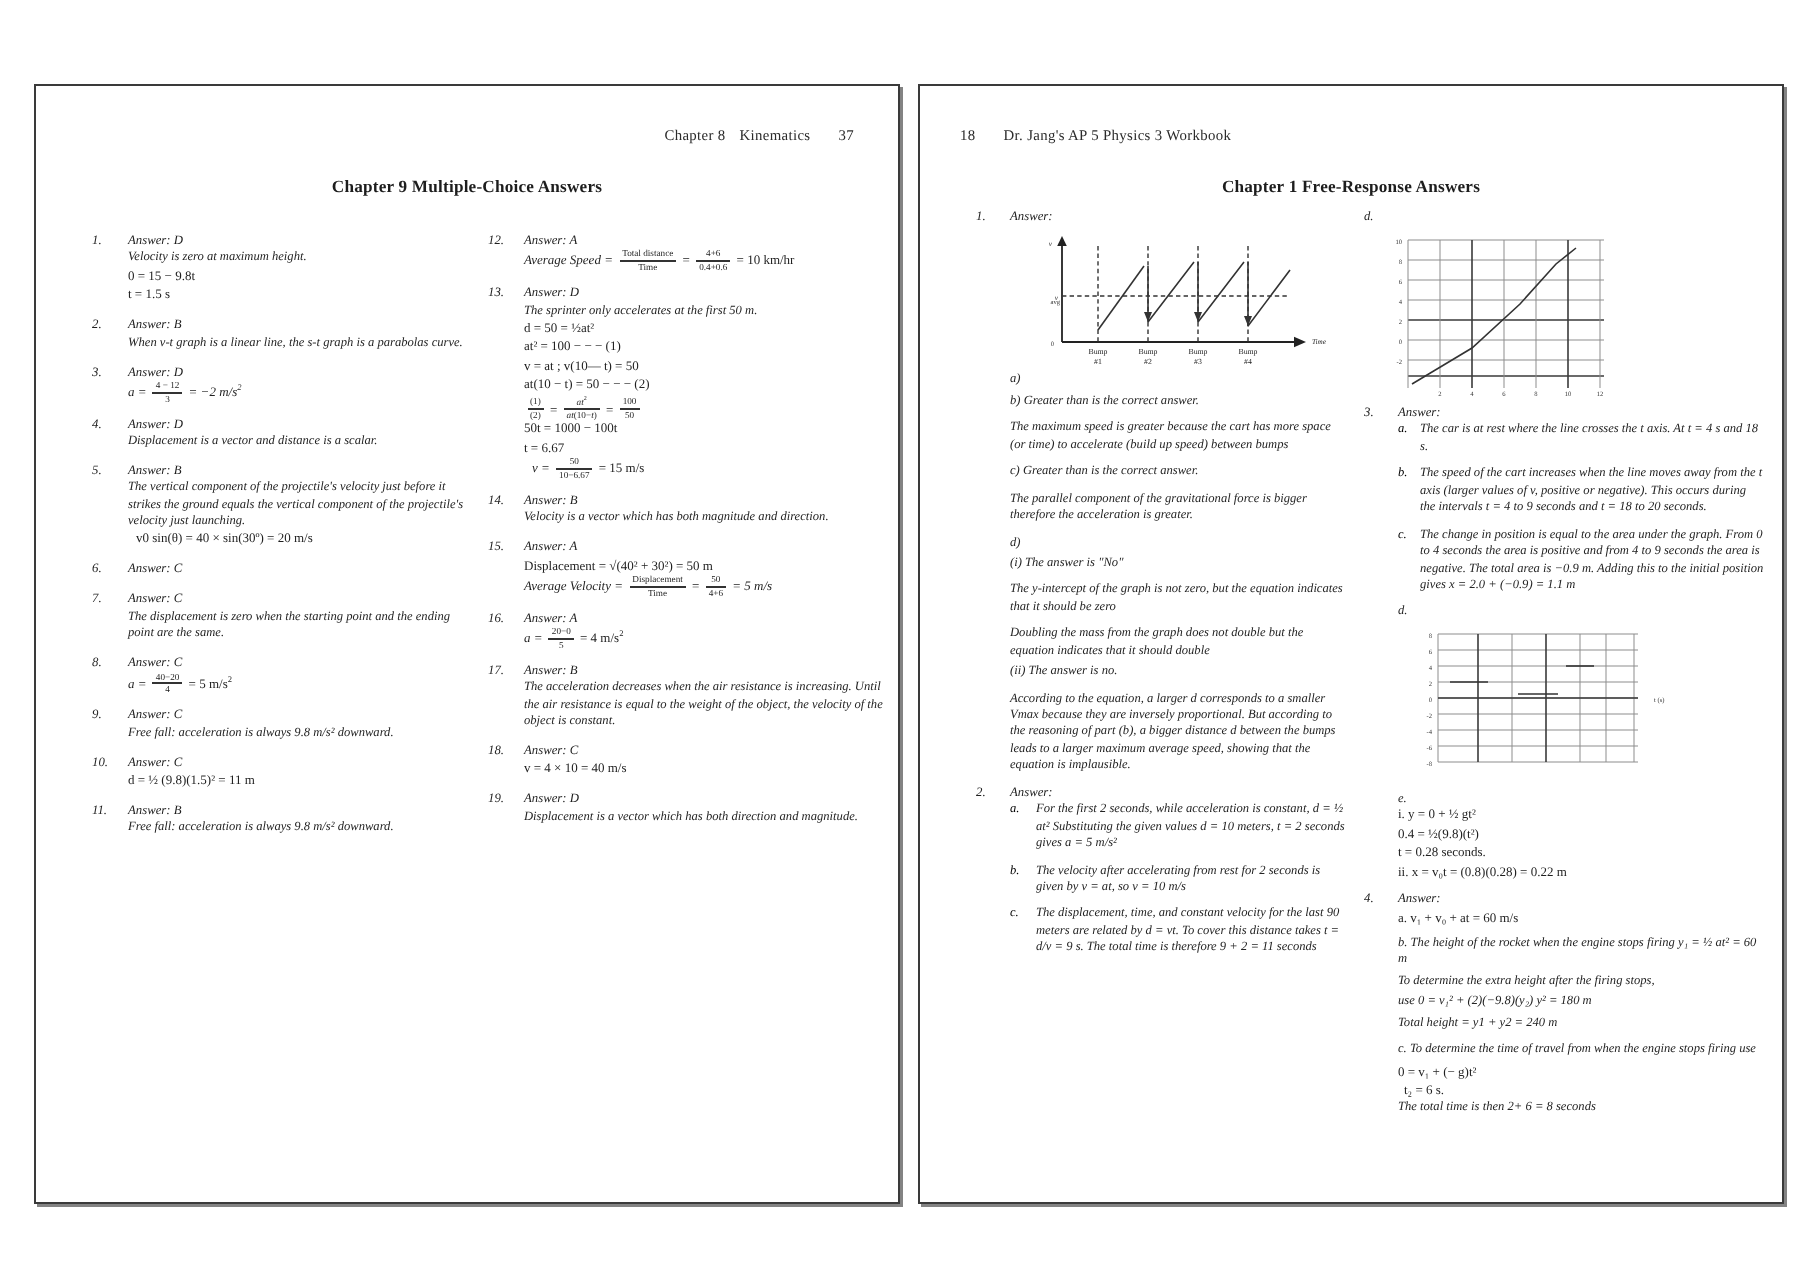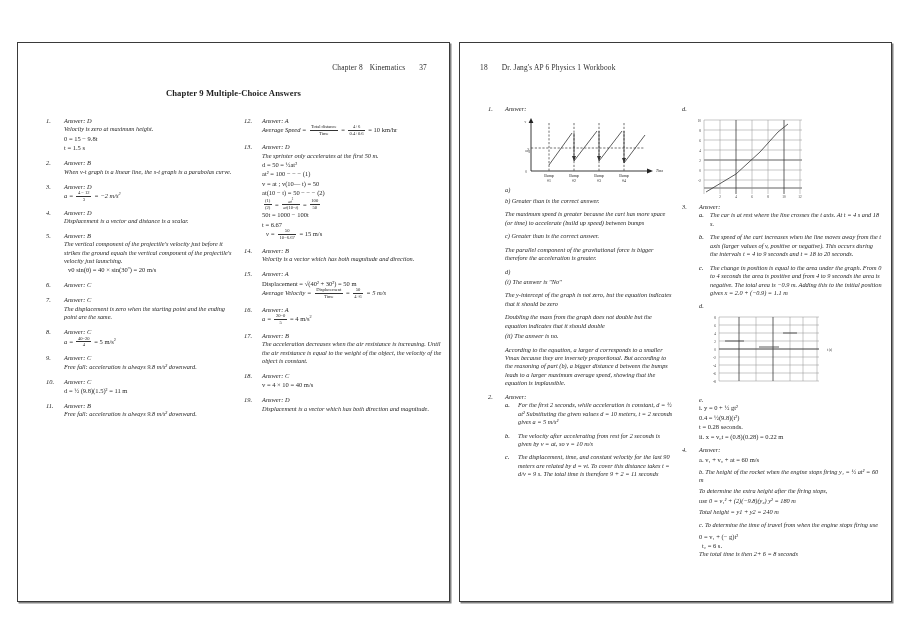--- a/index.html
+++ b/index.html
@@ -307,23 +307,24 @@
 
         </div>
       </div>
     </div>
   </div>
 
   <div class="page page-right">
     <div class="inner">
 
       <div class="runhead runhead-right">
-        <span class="folio">18</span><span class="gap"></span><span>Dr. Jang's AP 6 Physics 1 Workbook</span>
+        <span class="folio">18</span><span class="gap"></span><span>Dr. Jang's AP 5 Physics 3 Workbook</span>
       </div>
 
+      <div class="sectitle">Chapter 1 Free-Response Answers</div>
 
       <div class="rcols">
 
         <div class="rcol rcol-a">
 
           <div class="ritem">
             <div class="rnum">1.</div>
             <div class="rbody">
               <div class="ans">Answer:</div>
 

